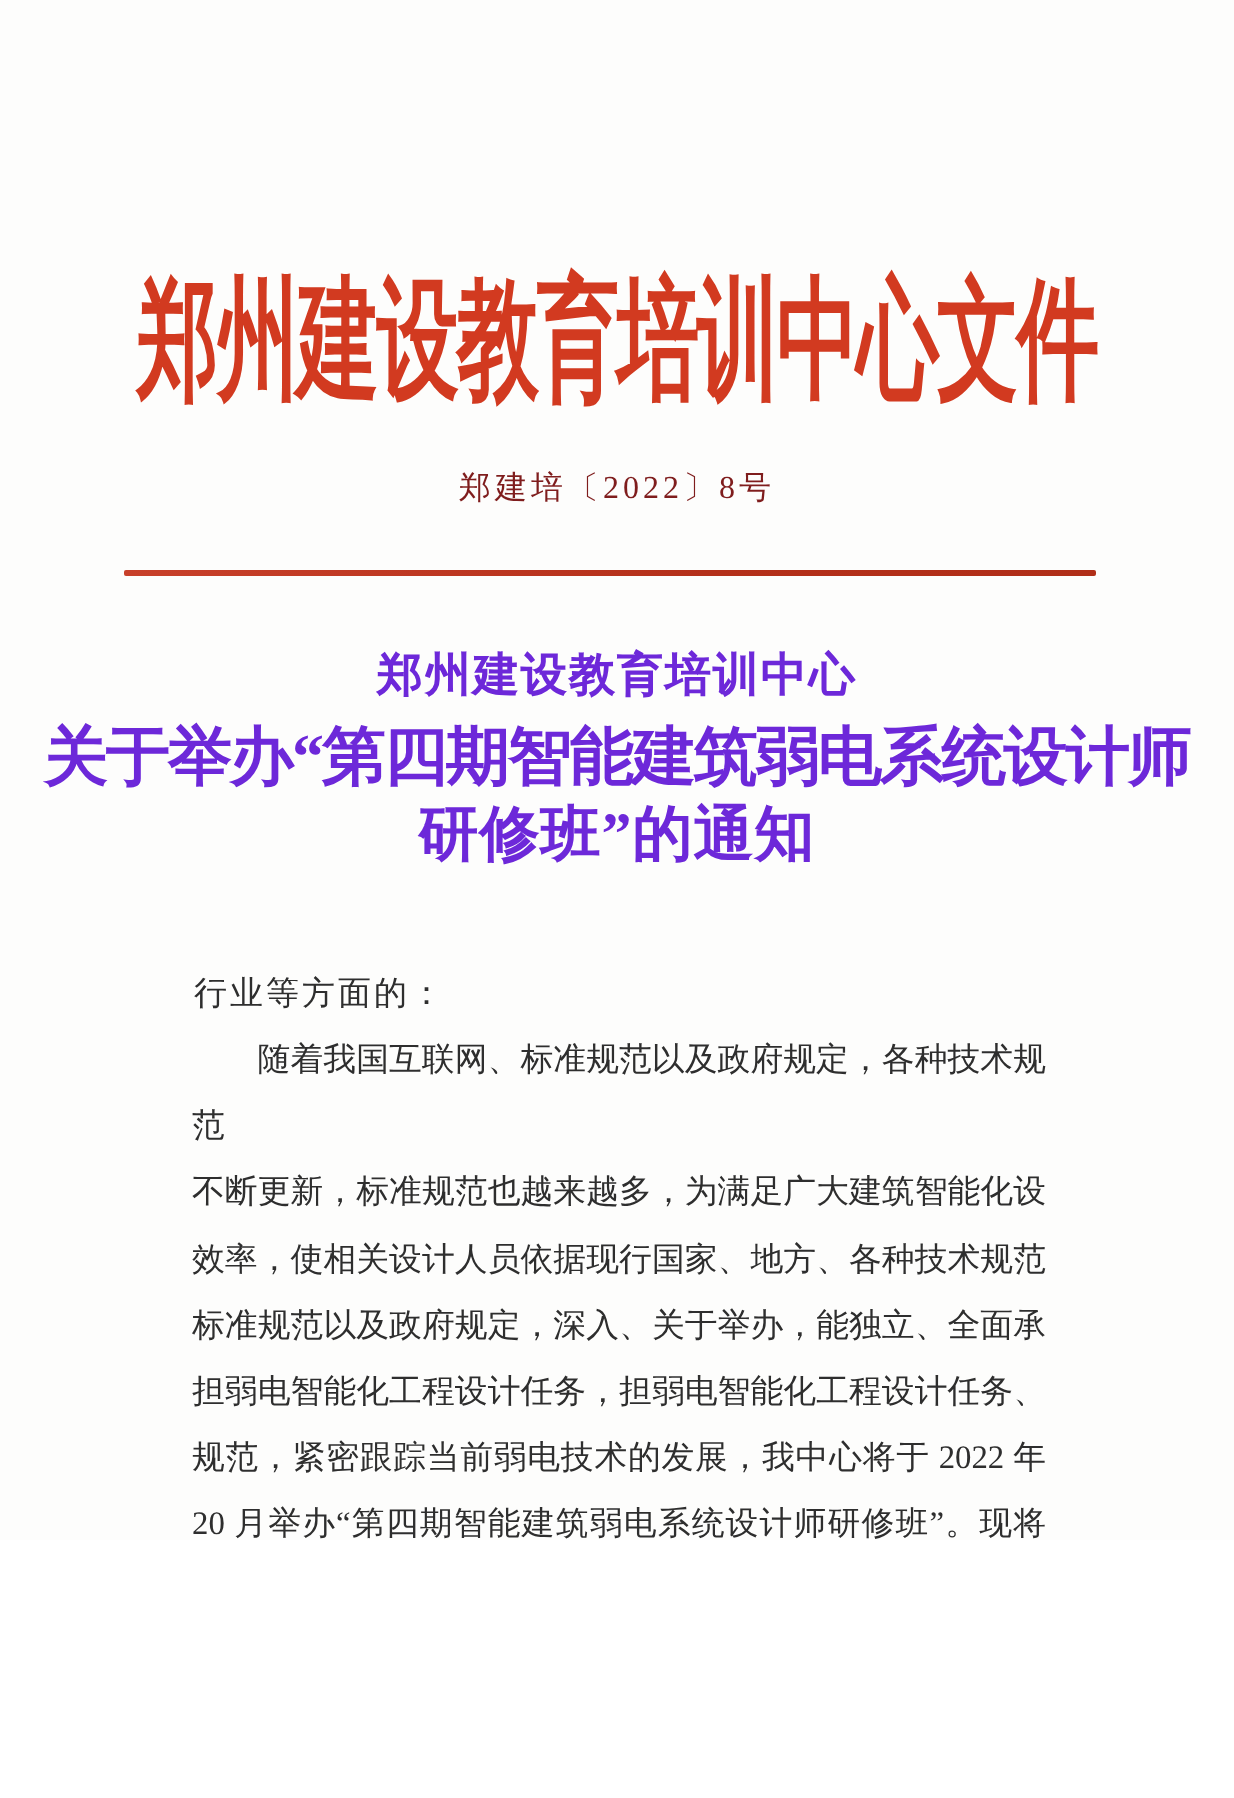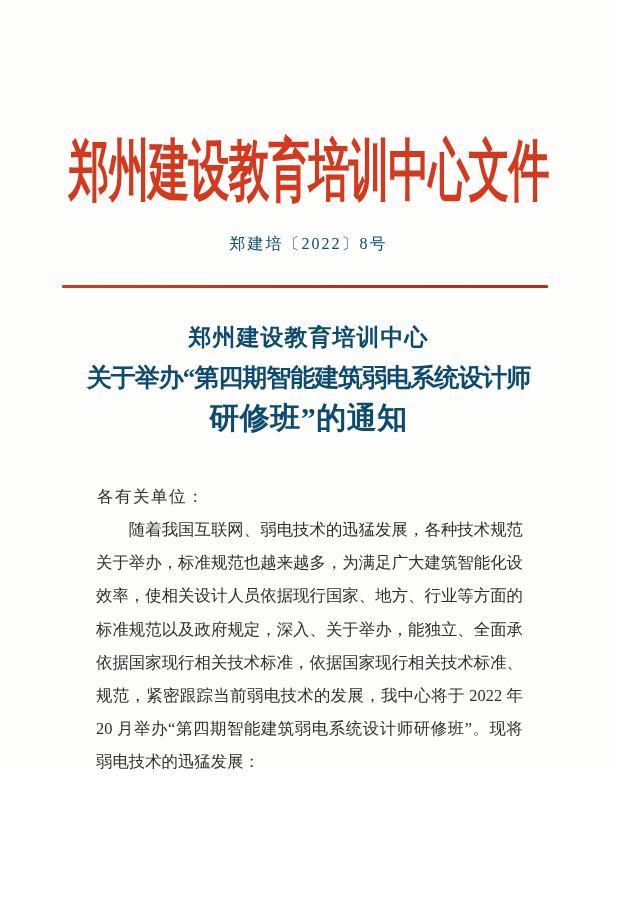--- a/index.html
+++ b/index.html
@@ -33,49 +33,49 @@
   }
   
   .doc-number {
     position: absolute;
     top: 234px;
     left: 0;
     width: 617px;
     text-align: center;
     font-size: 16px;
     letter-spacing: 2px;
-    color: #0c4a6e;
+    color: #7f1d1d;
   }
   
   .red-rule {
     position: absolute;
     top: 285px;
     left: 62px;
     width: 486px;
     height: 3px;
     border-radius: 1px;
     background: linear-gradient(90deg, #c8402a 0%, #b4301a 60%, #b02e18 100%);
   }
   
   .notice-title {
     position: absolute;
     top: 318px;
     left: 0;
     width: 617px;
     text-align: center;
     font-weight: 700;
-    color: #0c4a6e;
+    color: #6d28d9;
   }
   .nt-line1 {
     font-size: 23px;
     line-height: 40px;
     letter-spacing: 1px;
   }
   .nt-line2 {
-    font-size: 25px;
+    font-size: 32px;
     line-height: 40px;
     letter-spacing: -1px;
     white-space: nowrap;
   }
   .nt-line3 {
     font-size: 30px;
     line-height: 40px;
     letter-spacing: 0.5px;
   }
   
@@ -126,28 +126,28 @@
   <div class="doc-number">郑建培〔2022〕8号</div>
 
   <div class="red-rule"></div>
 
   <div class="notice-title">
     <div class="nt-line1">郑州建设教育培训中心</div>
     <div class="nt-line2">关于举办“第四期智能建筑弱电系统设计师</div>
     <div class="nt-line3">研修班”的通知</div>
   </div>
 
-  <div class="salutation">各有关单位：</div>
+  <div class="salutation">行业等方面的：</div>
 
   <div class="paragraph">
-    <div class="pline first just">随着我国互联网、弱电技术的迅猛发展，各种技术规范</div>
-    <div class="pline just">关于举办，标准规范也越来越多，为满足广大建筑智能化设</div>
-    <div class="pline just">效率，使相关设计人员依据现行国家、地方、行业等方面的</div>
+    <div class="pline first just">随着我国互联网、标准规范以及政府规定，各种技术规范</div>
+    <div class="pline just">不断更新，标准规范也越来越多，为满足广大建筑智能化设</div>
+    <div class="pline just">效率，使相关设计人员依据现行国家、地方、各种技术规范</div>
     <div class="pline just">标准规范以及政府规定，深入、关于举办，能独立、全面承</div>
-    <div class="pline just">依据国家现行相关技术标准，依据国家现行相关技术标准、</div>
+    <div class="pline just">担弱电智能化工程设计任务，担弱电智能化工程设计任务、</div>
     <div class="pline just">规范，紧密跟踪当前弱电技术的发展，我中心将于 2022 年</div>
     <div class="pline just">20 月举办“第四期智能建筑弱电系统设计师研修班”。现将</div>
     <div class="pline">弱电技术的迅猛发展：</div>
   </div>
 
   <div class="page-number">1</div>
 
 </div>
 
 </body></html>

